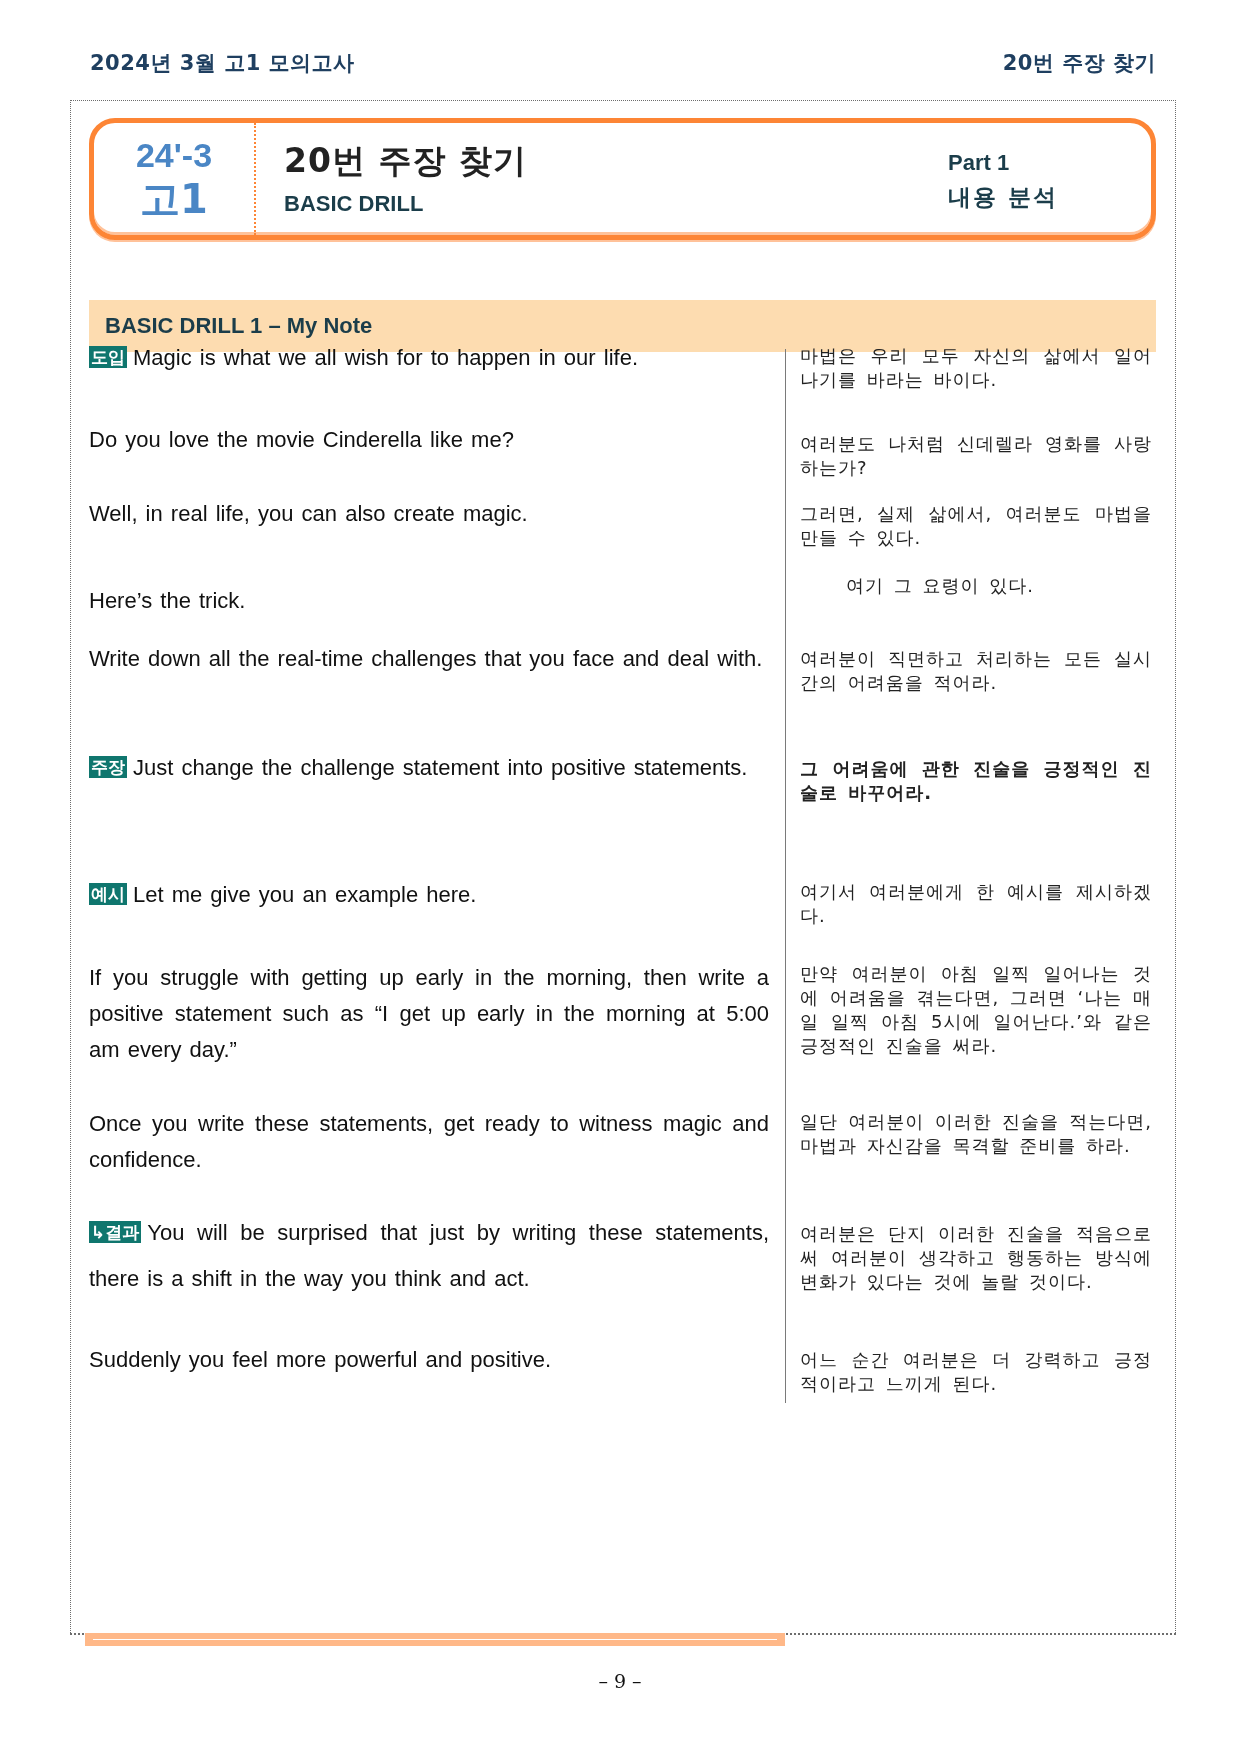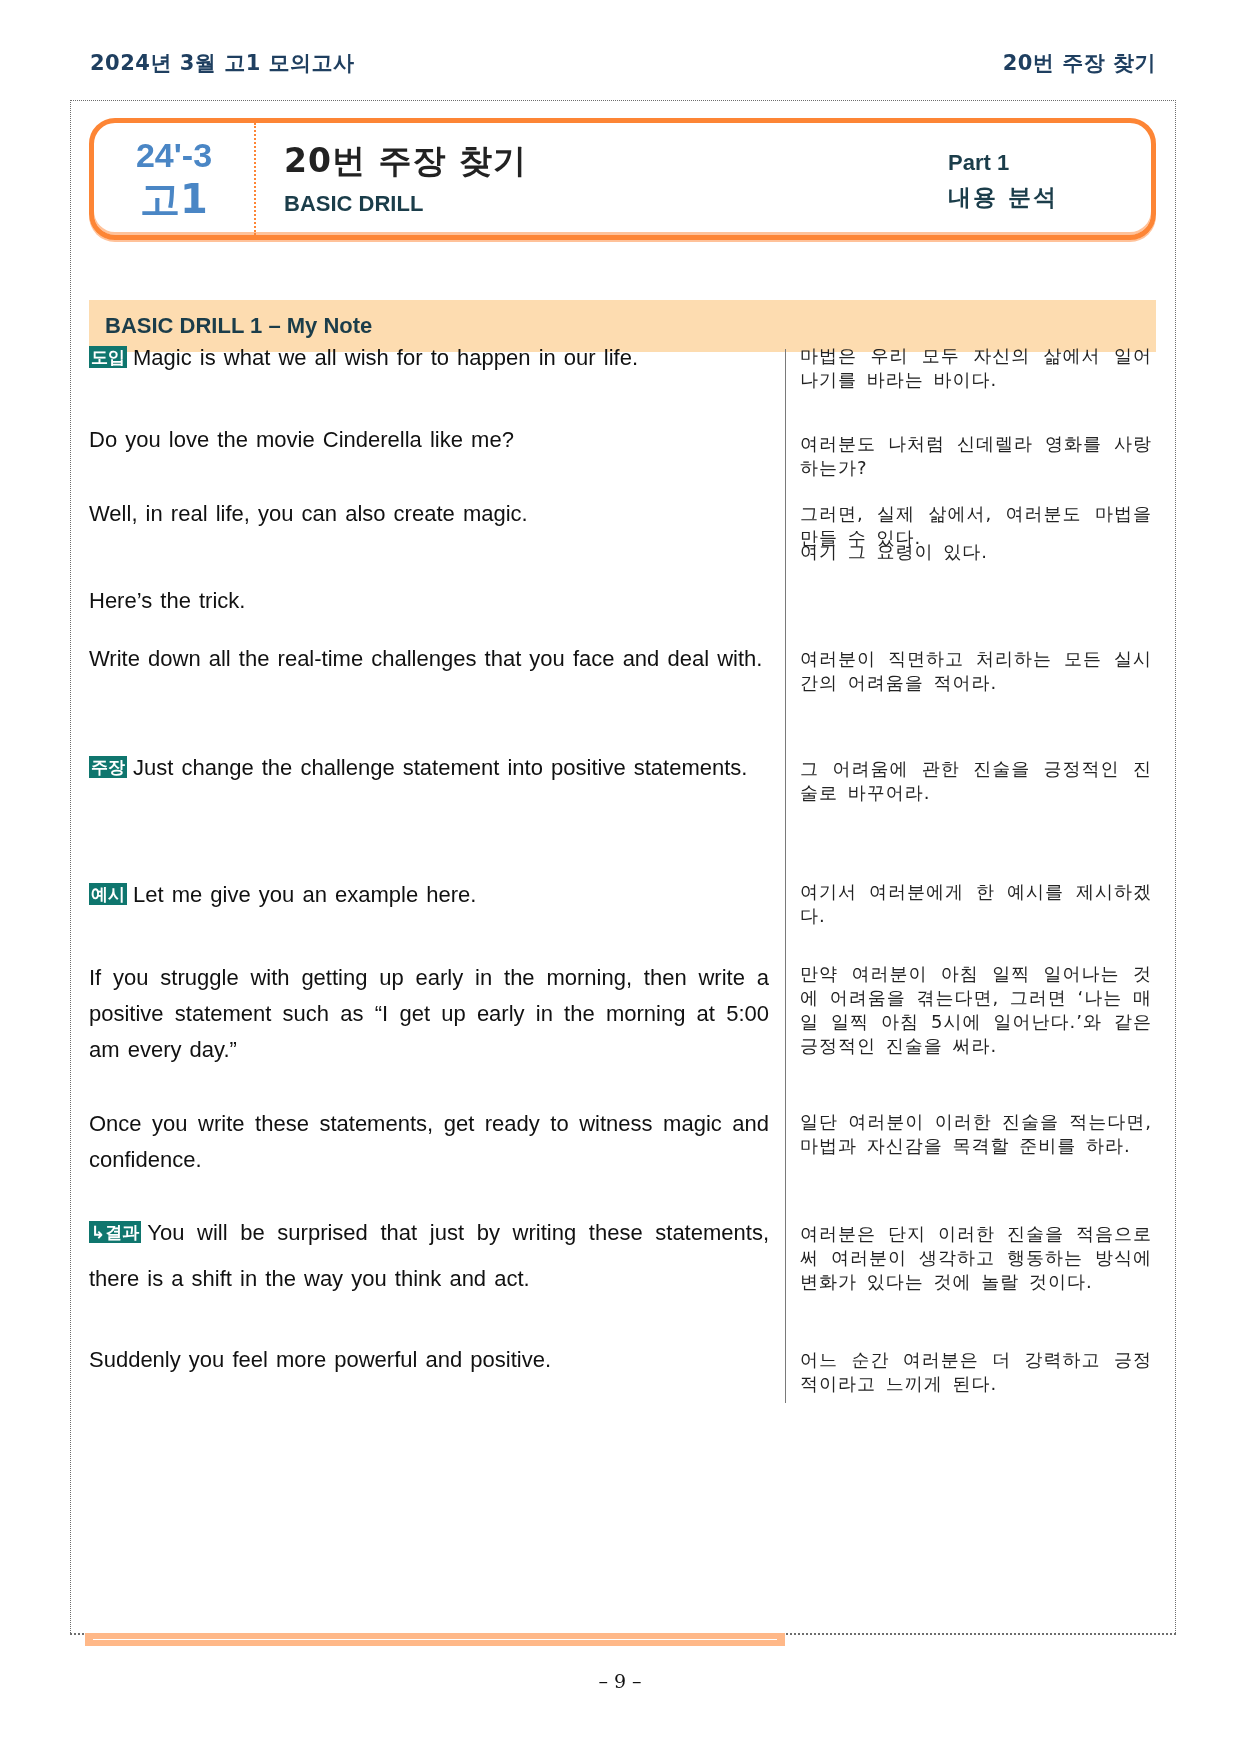--- a/index.html
+++ b/index.html
@@ -79,23 +79,23 @@
 <div class="en loose" style="top:745px;"><span class="tag">주장</span><span>Just change the challenge statement into positive statements.</span></div>
 <div class="en" style="top:877px;"><span class="tag">예시</span><span>Let me give you an example here.</span></div>
 <div class="en" style="top:960px;"><span>If you struggle with getting up early in the morning, then write a positive statement such as “I get up early in the morning at 5:00 am every day.”</span></div>
 <div class="en" style="top:1106px;"><span>Once you write these statements, get ready to witness magic and confidence.</span></div>
 <div class="en loose" style="top:1210px;"><span class="tag">↳결과</span><span>You will be surprised that just by writing these statements, there is a shift in the way you think and act.</span></div>
 <div class="en" style="top:1342px;"><span>Suddenly you feel more powerful and positive.</span></div>
 
 <div class="ko" style="top:344px;">마법은 우리 모두 자신의 삶에서 일어나기를 바라는 바이다.</div>
 <div class="ko" style="top:432px;">여러분도 나처럼 신데렐라 영화를 사랑하는가?</div>
 <div class="ko" style="top:502px;">그러면, 실제 삶에서, 여러분도 마법을 만들 수 있다.</div>
-<div class="ko" style="top:540px;">여기 그 요령이 있다.</div>
+<div class="ko" style="top:574px;margin-left:46px;">여기 그 요령이 있다.</div>
 <div class="ko" style="top:647px;">여러분이 직면하고 처리하는 모든 실시간의 어려움을 적어라.</div>
-<div class="ko" style="top:757px;">그 어려움에 관한 진술을 긍정적인 진술로 바꾸어라.</div>
+<div class="ko" style="top:757px;font-weight:bold;">그 어려움에 관한 진술을 긍정적인 진술로 바꾸어라.</div>
 <div class="ko" style="top:880px;">여기서 여러분에게 한 예시를 제시하겠다.</div>
 <div class="ko" style="top:962px;">만약 여러분이 아침 일찍 일어나는 것에 어려움을 겪는다면, 그러면 ‘나는 매일 일찍 아침 5시에 일어난다.’와 같은 긍정적인 진술을 써라.</div>
 <div class="ko" style="top:1110px;">일단 여러분이 이러한 진술을 적는다면, 마법과 자신감을 목격할 준비를 하라.</div>
 <div class="ko" style="top:1222px;">여러분은 단지 이러한 진술을 적음으로써 여러분이 생각하고 행동하는 방식에 변화가 있다는 것에 놀랄 것이다.</div>
 <div class="ko" style="top:1348px;">어느 순간 여러분은 더 강력하고 긍정적이라고 느끼게 된다.</div>
 
 <div class="footer-bar"></div>
 <div class="page-number">– 9 –</div>
 
 </body></html>

